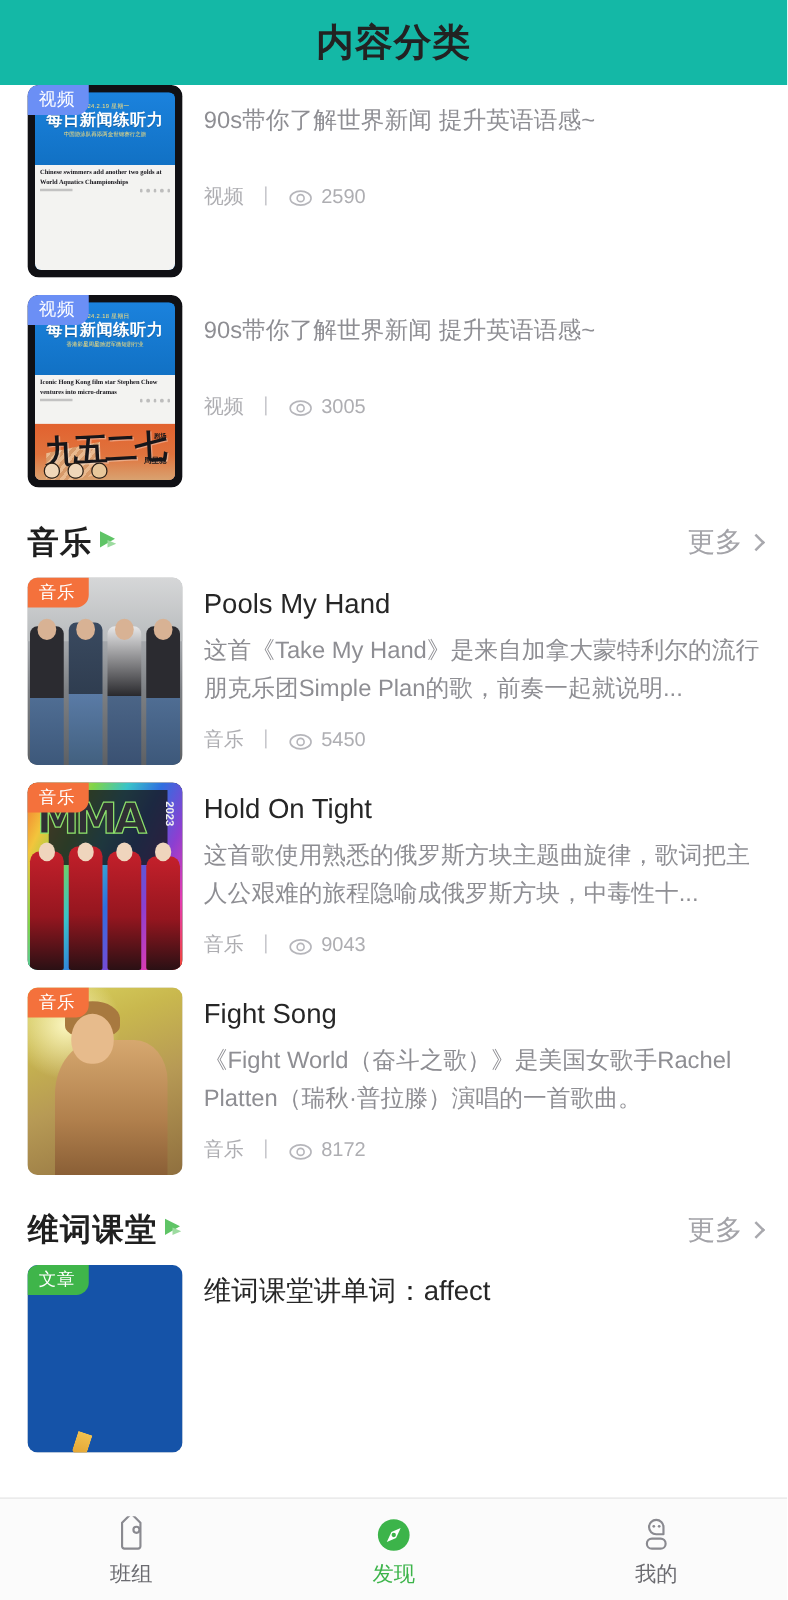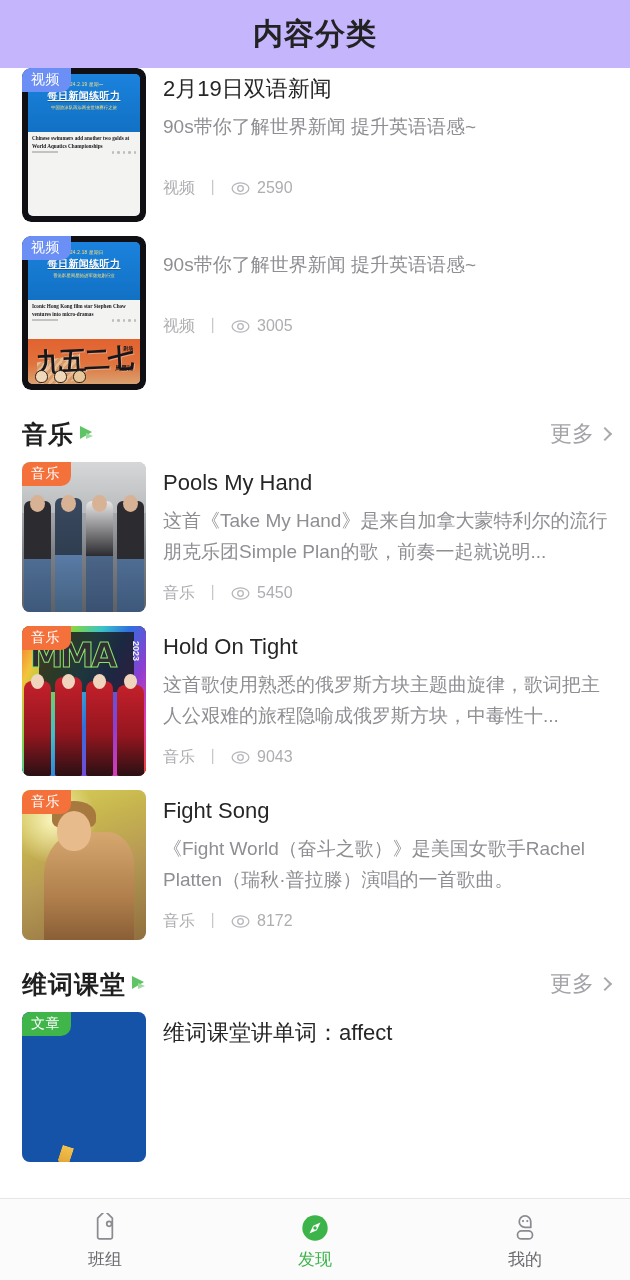--- a/index.html
+++ b/index.html
@@ -17,21 +17,21 @@
     background: #ffffff;
     overflow: hidden;
   }
 
   
   .page-header {
     height: 68px;
     display: flex;
     align-items: center;
     justify-content: center;
-    background: #c4b5fd;
+    background: #14b8a6;
   }
   .page-header .title {
     font-size: 30px;
     font-weight: 700;
     color: #222222;
     letter-spacing: 1px;
   }
 
   
   .scroll-body {
@@ -86,24 +86,23 @@
     height: 41%;
     background: linear-gradient(180deg,#1b82dd 0%,#1171c4 100%);
     position: relative;
     padding-top: 7px;
     text-align: center;
   }
   .news-date {
     font-size: 4.6px; color: #ffe37a; letter-spacing: .3px; line-height: 7px;
   }
   .news-title-cn {
-    font-size: 10px; font-weight: 800; color: #ffffff;
+    font-size: 13px; font-weight: 800; color: #ffffff;
     line-height: 16px; letter-spacing: .4px;
     text-shadow: 0 1px 0 rgba(0,0,0,.25);
-    text-decoration: underline;
   }
   .news-sub-cn { font-size: 4.4px; color: #ffe37a; line-height: 7px; }
   .news-body {
     position: absolute; top: 41%; left: 0; right: 0; bottom: 0;
     background: #f3f3f1;
   }
   .news-en {
     padding: 3px 4px 1px 4px;
     font-size: 5.2px; line-height: 7.4px; font-weight: 700; color: #15141a;
     font-family: "Liberation Serif", serif;
@@ -356,21 +355,20 @@
                     <i></i>
                     <i></i>
                   </span>
               </div>
             </div>
           </div>
         </div>
         <div class="badge video">视频</div>
       </div>
       <div class="item-body">
-        <div class="item-title">2月19日双语新闻</div>
         <div class="item-desc">90s带你了解世界新闻 提升英语语感~</div>
         <div class="item-meta pushdown">
           <span>视频</span>
           <span class="sep">丨</span>
           <span class="eye-icon">
             <svg width="19" height="13" viewBox="0 0 20 14">
                 <ellipse cx="10" cy="7" rx="9" ry="6" fill="none" stroke="#b6b6bb" stroke-width="1.4"></ellipse>
                 <circle cx="10" cy="7" r="3" fill="none" stroke="#b6b6bb" stroke-width="1.4"></circle>
               </svg>
           </span>

